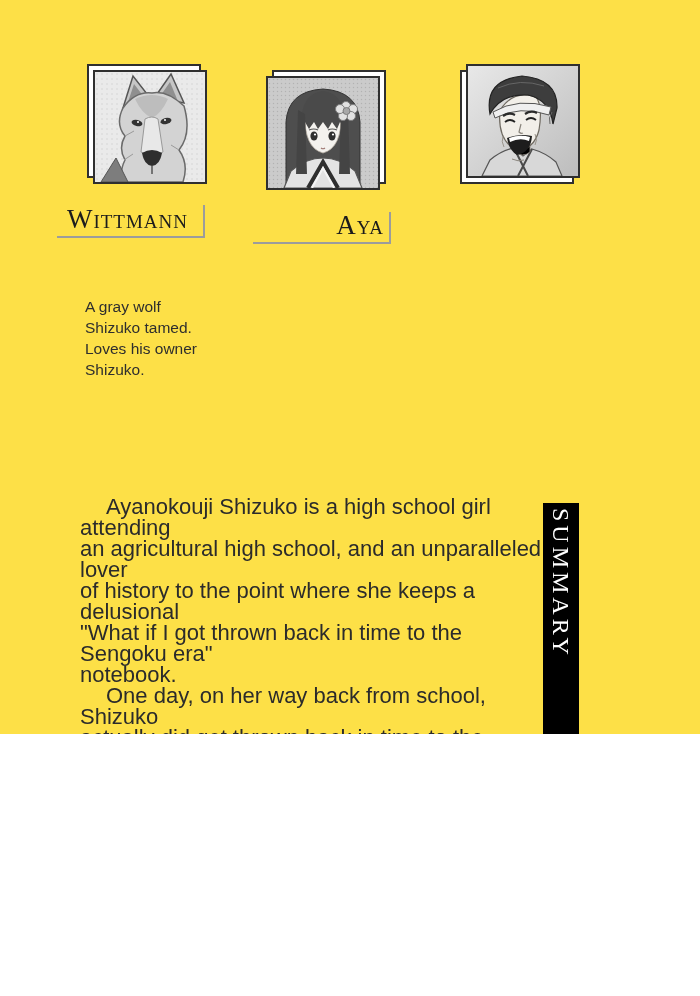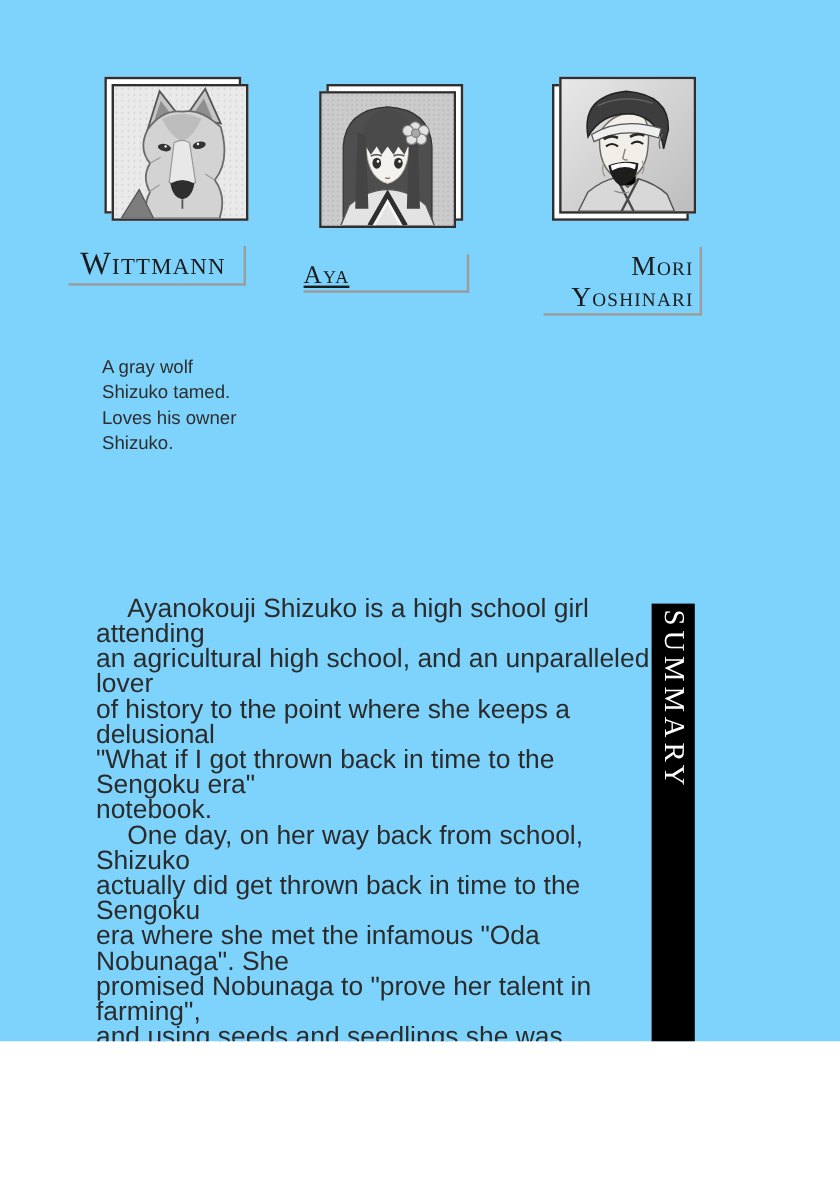--- a/index.html
+++ b/index.html
@@ -1,17 +1,17 @@
 <!DOCTYPE html>
 <html><head>
 <meta charset="utf-8">
 <style>
   html,body { margin:0; padding:0; background:#ffffff; }
   .page {
-    position:relative; width:700px; height:868px; background:#7dd3fc;
+    position:relative; width:700px; height:734px; background:#fde047;
     overflow:hidden; font-family:"Liberation Sans", sans-serif; color:#2a2a2a;
   }
 
   
   .char-col { position:absolute; }
   #col-wittmann { left:57px;  top:62px; width:148px; height:420px; }
   #col-aya      { left:253px; top:68px; width:138px; height:420px; }
   #col-mori     { left:453px; top:68px; width:132px; height:420px; }
 
   
@@ -26,21 +26,21 @@
   .frame-inner svg { display:block; }
 
   
   .name-row {
     position:absolute; display:flex; align-items:flex-end;
     border-bottom:2px solid #9c9c9c; border-right:2px solid #9c9c9c;
     font-family:"Liberation Serif", serif; font-variant:small-caps;
     color:#1c1c1c; letter-spacing:1px; padding:0 5px 1px 0; box-sizing:border-box;
   }
   #col-wittmann .name-row { top:143px; left:0; width:148px; height:33px; justify-content:center; font-size:27px; }
-  #col-aya      .name-row { top:144px; left:0; width:138px; height:32px; font-size:21px;text-decoration:underline; }
+  #col-aya      .name-row { top:144px; left:0; width:138px; height:32px; justify-content:flex-end; font-size:27px; }
   #col-mori     .name-row { top:138px; left:0; width:132px; height:57px; justify-content:flex-end; font-size:23px; }
   .name-lines { text-align:right; line-height:1.1; }
   .name-lines span { display:block; }
 
   
   .char-desc {
     position:absolute; white-space:pre-line; font-size:15.5px; line-height:21px; color:#2e2e2e;
   }
   #col-wittmann .char-desc { top:186px; left:28px; width:150px;margin-top:48px; }
   #col-aya      .char-desc { top:182px; left:27px; width:150px; }
@@ -190,26 +190,20 @@
           <path d="M35,50 Q41,46 47,49 M57,48 Q63,44 69,47" stroke="#2b2b2b" stroke-width="2.2" fill="none"></path>
           <path d="M37,56 Q42,52 47,56 M58,54 Q63,50 68,54" stroke="#222" stroke-width="1.8" fill="none"></path>
 
           <path d="M53,58 L51,66 Q53,68 55,67" stroke="#8a857d" stroke-width="1.2" fill="none"></path>
 
           <path d="M39,72 Q51,67 64,70 Q63,86 49,89 Q41,84 39,72 Z" fill="#1d1d1d"></path>
           <path d="M41,72 Q52,68 62,71 L61,75 Q52,71 42,76 Z" fill="#fff"></path>
           <path d="M35,70 Q33,76 36,81 M67,68 Q70,74 67,79" stroke="#9a958c" stroke-width="1" fill="none"></path>
           <path d="M44,93 Q50,96 56,94" stroke="#8a857d" stroke-width="1" fill="none"></path>
         </svg>
-      </div>
-    </div>
-    <div class="name-row">
-      <div class="name-lines">
-        <span>Mori</span>
-        <span>Yoshinari</span>
       </div>
     </div>
   </div>
 
   <div class="summary-text">
     <p>Ayanokouji Shizuko is a high school girl attending
 an agricultural high school, and an unparalleled lover
 of history to the point where she keeps a delusional
 "What if I got thrown back in time to the Sengoku era"
 notebook.</p>

